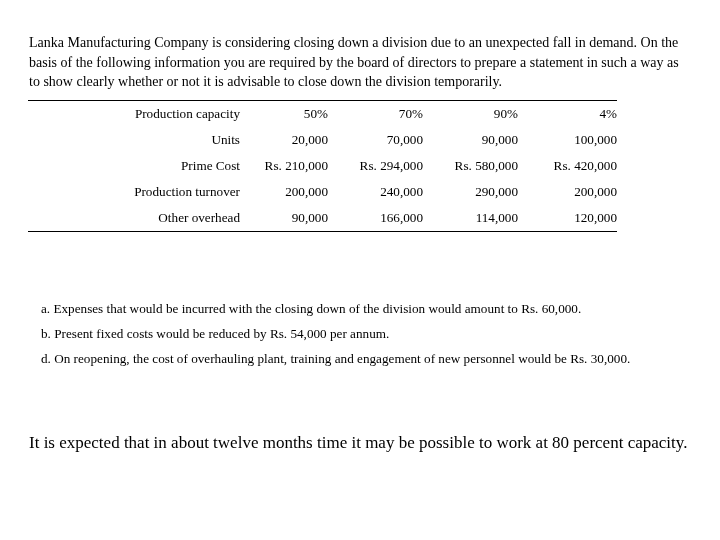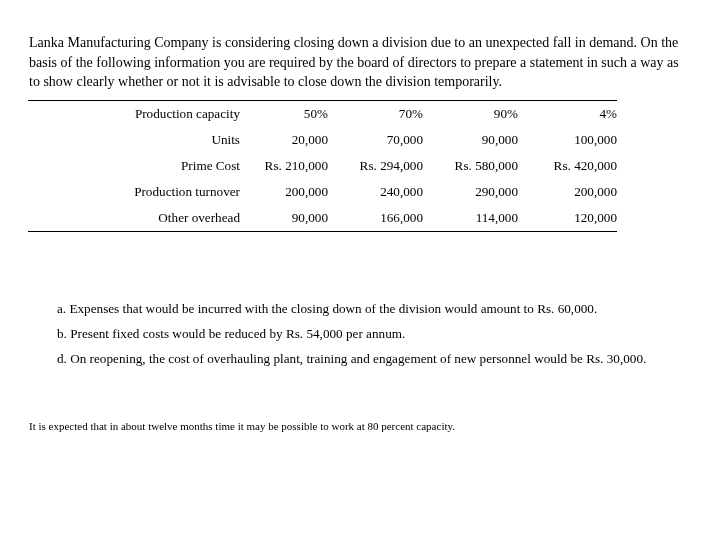--- a/index.html
+++ b/index.html
@@ -80,38 +80,38 @@
     left: 29px;
     top: 258px;
     width: 655px;
     font-size: 13.2px;
     line-height: 19.5px;
   }
 
   
   .assumptions {
     position: absolute;
-    left: 57px;
+    left: 41px;
     top: 296px;
     width: 630px;
     font-size: 13.2px;
   }
   .assumption {
     height: 25px;
     line-height: 25px;
     white-space: nowrap;
   }
 
   
   .closing {
     position: absolute;
     left: 29px;
-    top: 406px;
+    top: 416px;
     width: 660px;
-    font-size: 11px;
+    font-size: 17px;
     line-height: 19.5px;
     white-space: nowrap;
   }
 </style>
 </head>
 <body>
 
 <div class="page">
 
   <p class="intro">Lanka Manufacturing Company is considering closing down a division due to an unexpected fall in demand. On the basis of the following information you are required by the board of directors to prepare a statement in such a way as to show clearly whether or not it is advisable to close down the division temporarily.</p>

